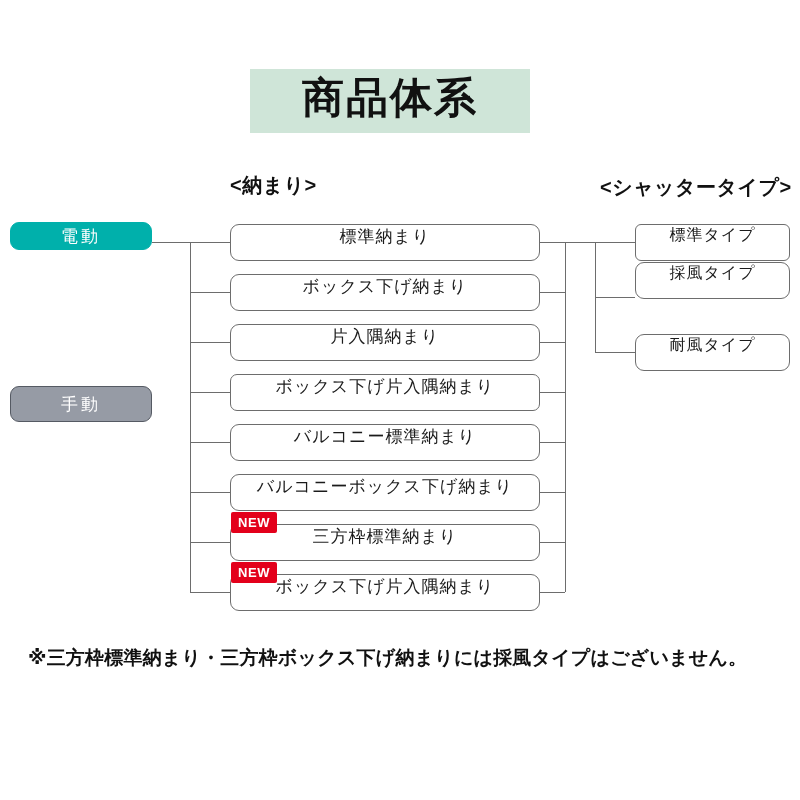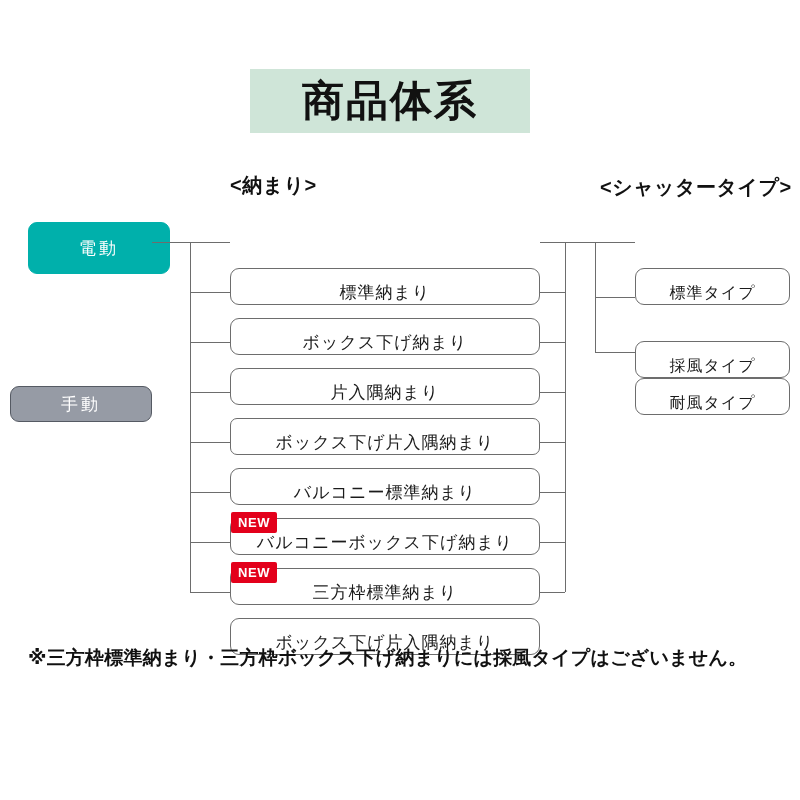--- a/index.html
+++ b/index.html
@@ -30,20 +30,21 @@
     display: flex;
     align-items: center;
     justify-content: center;
   }
   .title-text {
     font-size: 42px;
     font-weight: bold;
     color: #111111;
     letter-spacing: 2px;
     line-height: 1;
+    font-family: Liberation Mono, monospace;
   }
 
   
   .col-header {
     position: absolute;
     font-size: 20px;
     font-weight: bold;
     color: #111111;
     white-space: nowrap;
     letter-spacing: 0.5px;
@@ -69,45 +70,43 @@
     border-radius: 9px;
     display: flex;
     align-items: center;
     justify-content: center;
     color: #ffffff;
     font-size: 17px;
     letter-spacing: 3px;
   }
   #pill-denki {
     top: 222px;
-    height: 52px;
+    height: 28px;
     background: #00b0ab;
     border: 1px solid #00b0ab;
-    margin-left: 18px;
   }
   #pill-shudo {
     top: 386px;
     height: 36px;
     background: #969ba5;
     border: 1.5px solid #555a63;
   }
 
   
   .node-box {
     position: absolute;
     box-sizing: border-box;
     background: #ffffff;
     border: 1.2px solid #6d6d6d;
     border-radius: 9px;
     display: flex;
-    align-items: flex-end;
+    align-items: flex-start;
     justify-content: center;
     color: #1b1b1b;
     white-space: nowrap;
-    margin-top: 44px;
   }
   .osamari-box {
     left: 230px;
     width: 310px;
     height: 37px;
     font-size: 17px;
     letter-spacing: 1px;
   }
   .type-box {
     left: 635px;
@@ -231,24 +230,24 @@
     <span>ボックス下げ片入隅納まり</span>
   </div>
 
   <div class="new-badge" style="top:512px;">
     <span>NEW</span>
   </div>
   <div class="new-badge" style="top:562px;">
     <span>NEW</span>
   </div>
 
-  <div class="node-box type-box" style="top:224px;">
+  <div class="node-box type-box" style="top:224px;border-radius:6px;">
     <span>標準タイプ</span>
   </div>
-  <div class="node-box type-box" style="top:297px;">
+  <div class="node-box type-box" style="top:262px;">
     <span>採風タイプ</span>
   </div>
   <div class="node-box type-box" style="top:334px;">
     <span>耐風タイプ</span>
   </div>
 
   <div class="footnote">※三方枠標準納まり・三方枠ボックス下げ納まりには採風タイプはございません。</div>
 
 </div>
 

